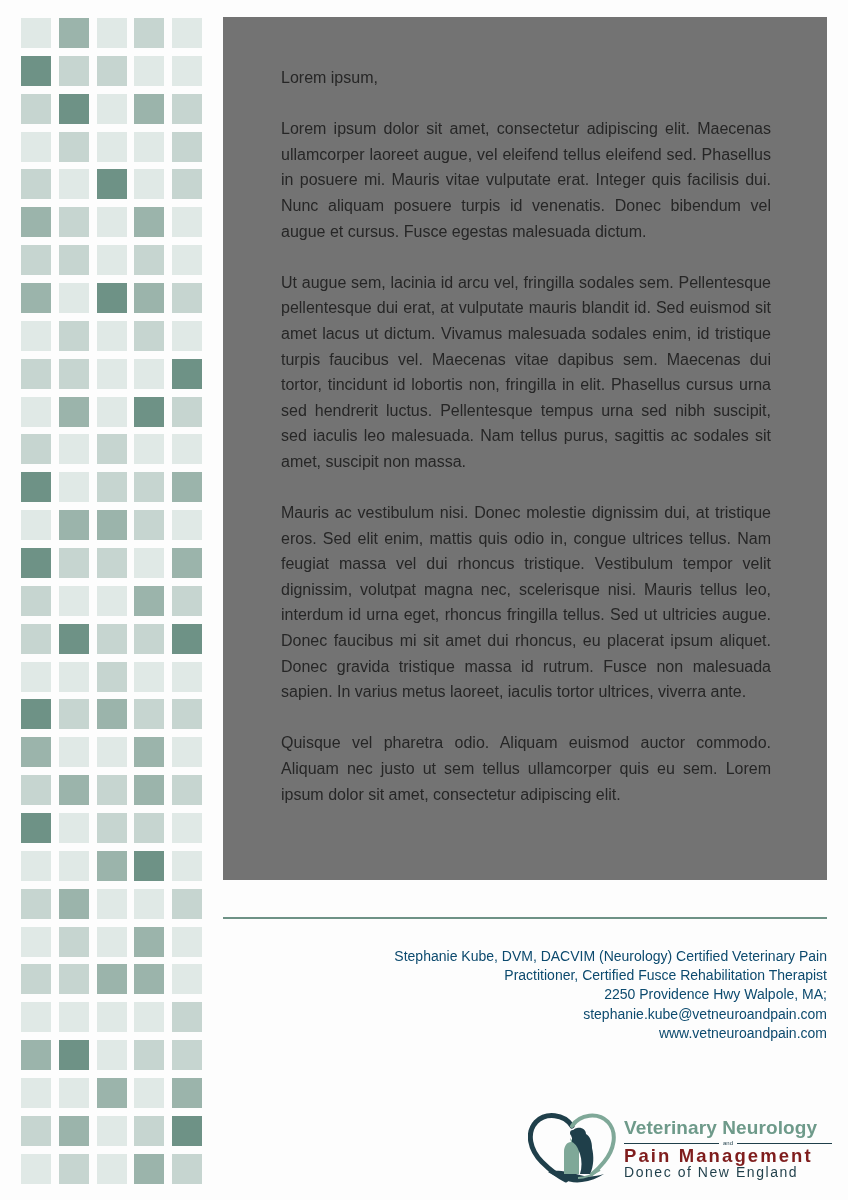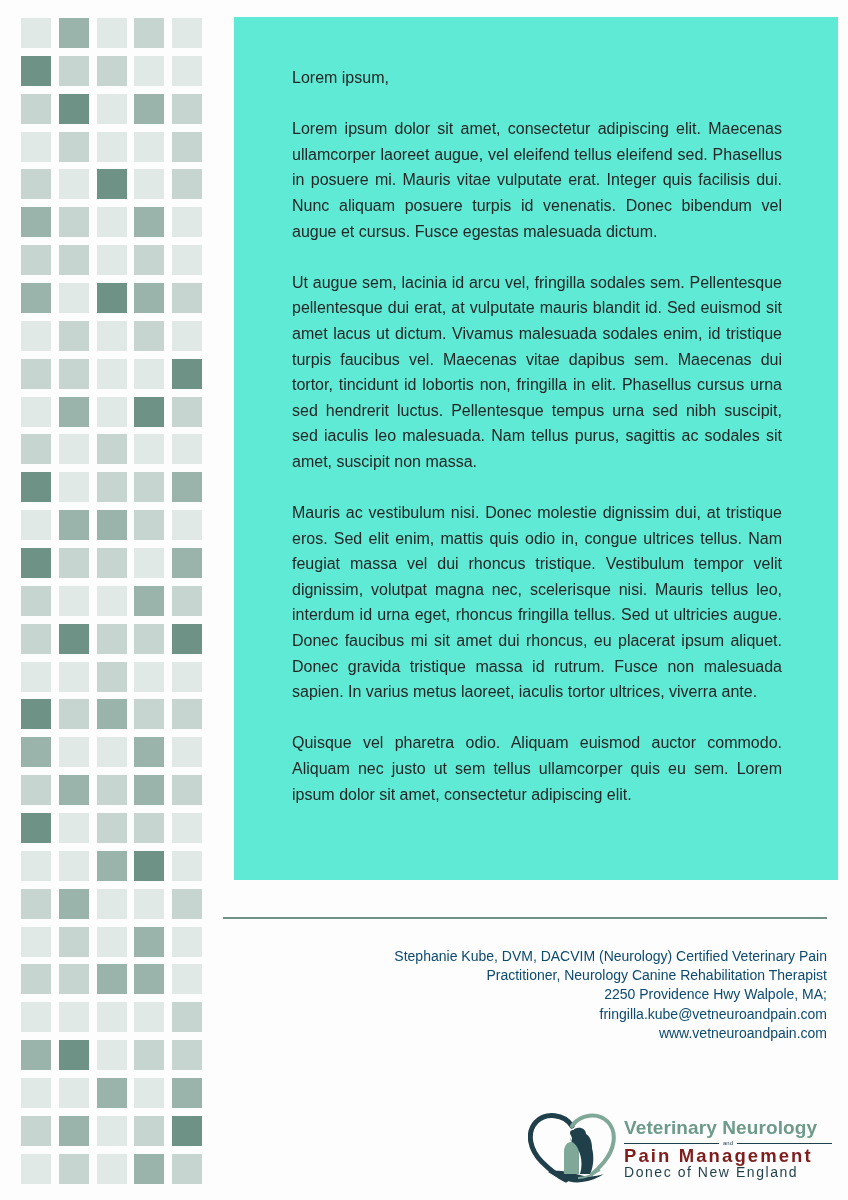--- a/index.html
+++ b/index.html
@@ -16,23 +16,23 @@
       column-gap: 7.8px;
       row-gap: 7.87px;
     }
     .sq { width: 30px; height: 30px; }
     .l1 { background: #e0e9e6; }
     .l2 { background: #c6d5d0; }
     .l3 { background: #9bb4ab; }
     .l4 { background: #6e9286; }
 
     .panel {
-      position: absolute; left: 234px; top: 17px;
+      position: absolute; left: 223px; top: 17px;
       width: 604px; height: 863px;
-      background: #5eead4;
+      background: #737373;
     }
     .letter {
       position: absolute; left: 58px; top: 48px;
       width: 490px;
       color: #262626;
       font-size: 16px;
       line-height: 25.6px;
     }
     .letter p { margin: 0 0 25.6px 0; text-align: justify; }
     .letter p.greeting { text-align: left; }
@@ -244,23 +244,23 @@
     <p>Ut augue sem, lacinia id arcu vel, fringilla sodales sem. Pellentesque pellentesque dui erat, at vulputate mauris blandit id. Sed euismod sit amet lacus ut dictum. Vivamus malesuada sodales enim, id tristique turpis faucibus vel. Maecenas vitae dapibus sem. Maecenas dui tortor, tincidunt id lobortis non, fringilla in elit. Phasellus cursus urna sed hendrerit luctus. Pellentesque tempus urna sed nibh suscipit, sed iaculis leo malesuada. Nam tellus purus, sagittis ac sodales sit amet, suscipit non massa.</p>
     <p>Mauris ac vestibulum nisi. Donec molestie dignissim dui, at tristique eros. Sed elit enim, mattis quis odio in, congue ultrices tellus. Nam feugiat massa vel dui rhoncus tristique. Vestibulum tempor velit dignissim, volutpat magna nec, scelerisque nisi. Mauris tellus leo, interdum id urna eget, rhoncus fringilla tellus. Sed ut ultricies augue. Donec faucibus mi sit amet dui rhoncus, eu placerat ipsum aliquet. Donec gravida tristique massa id rutrum. Fusce non malesuada sapien. In varius metus laoreet, iaculis tortor ultrices, viverra ante.</p>
     <p>Quisque vel pharetra odio. Aliquam euismod auctor commodo. Aliquam nec justo ut sem tellus ullamcorper quis eu sem. Lorem ipsum dolor sit amet, consectetur adipiscing elit.</p>
   </div>
 </div>
 
 <div class="divider"></div>
 
 <div class="contact">
   <div>Stephanie Kube, DVM, DACVIM (Neurology) Certified Veterinary Pain</div>
-  <div>Practitioner, Neurology Canine Rehabilitation Therapist</div>
+  <div>Practitioner, Certified Fusce Rehabilitation Therapist</div>
   <div>2250 Providence Hwy Walpole, MA;</div>
-  <div>fringilla.kube@vetneuroandpain.com</div>
+  <div>stephanie.kube@vetneuroandpain.com</div>
   <div>www.vetneuroandpain.com</div>
 </div>
 
 <div class="logo">
   <svg class="logo-heart" viewBox="0 0 88 76">
 
     <path d="M44 14 C36 2 18 0 8 10 C-2 21 2 38 14 50 C22 58 30 64 38 68" fill="none" stroke="#1f3f4a" stroke-width="5" stroke-linecap="round"></path>
 
     <path d="M44 14 C52 2 70 0 80 10 C90 21 86 38 76 50 C72 55 68 59 64 62" fill="none" stroke="#7fa898" stroke-width="4" stroke-linecap="round"></path>
 

